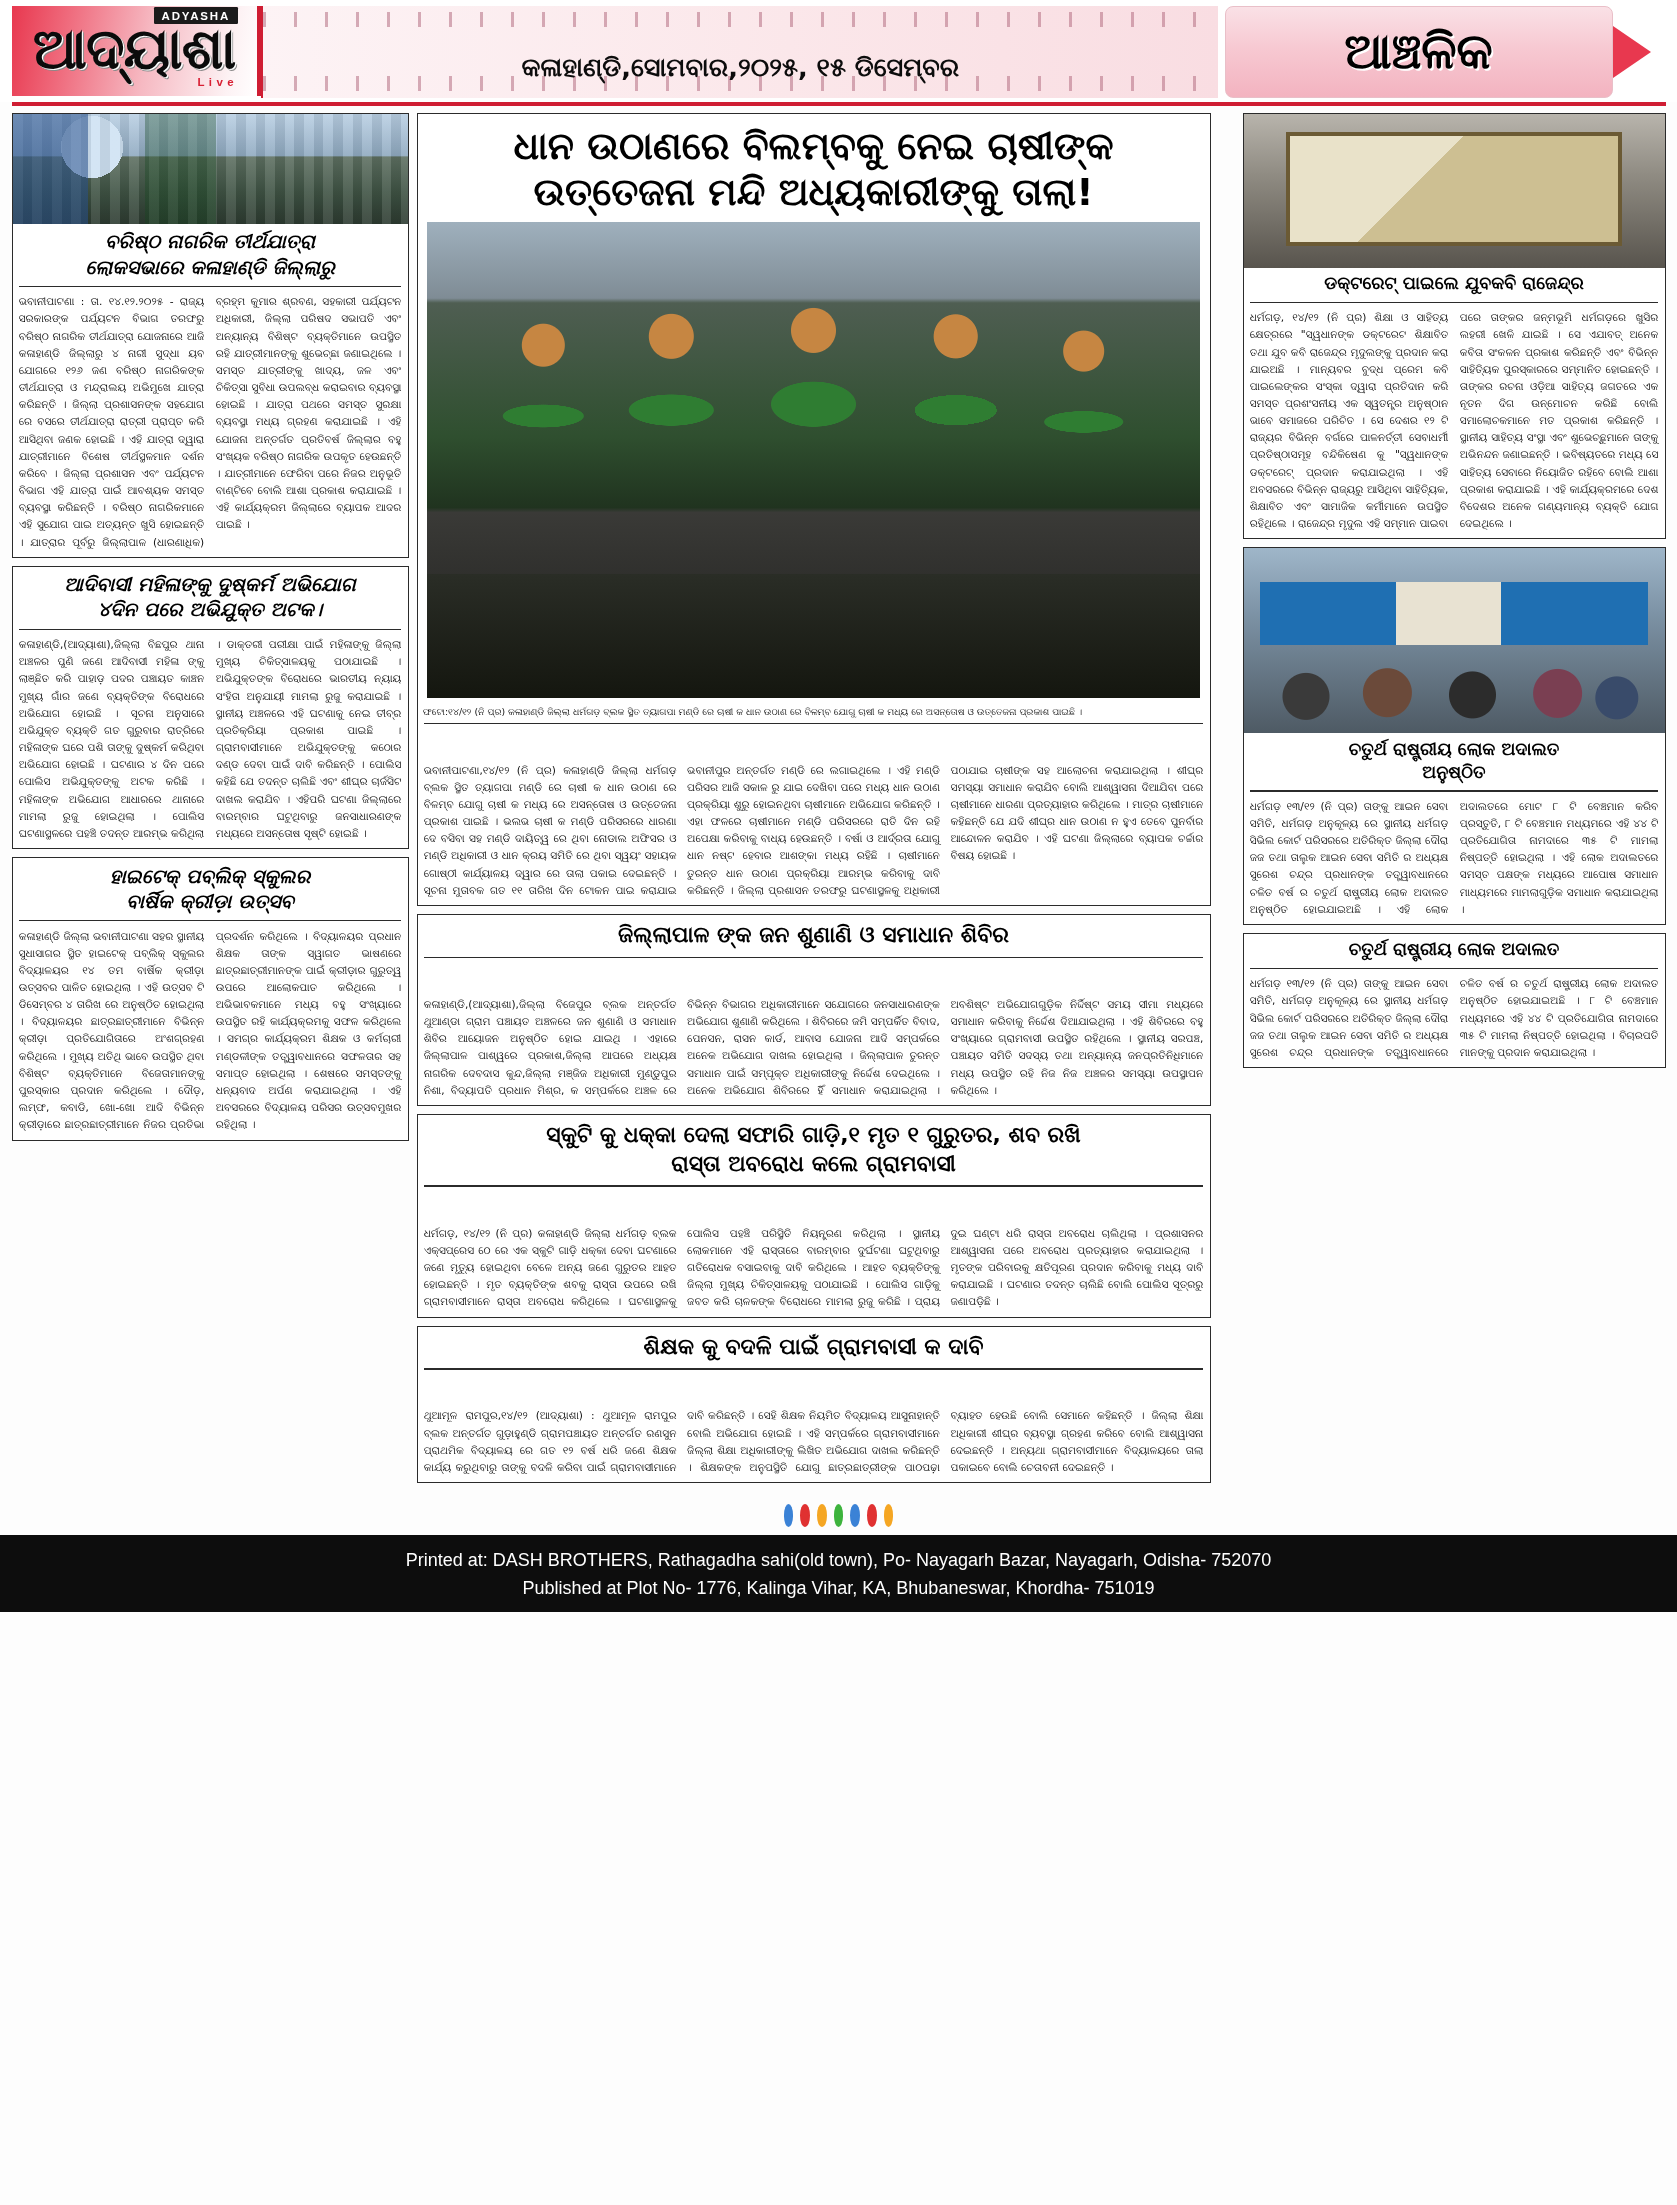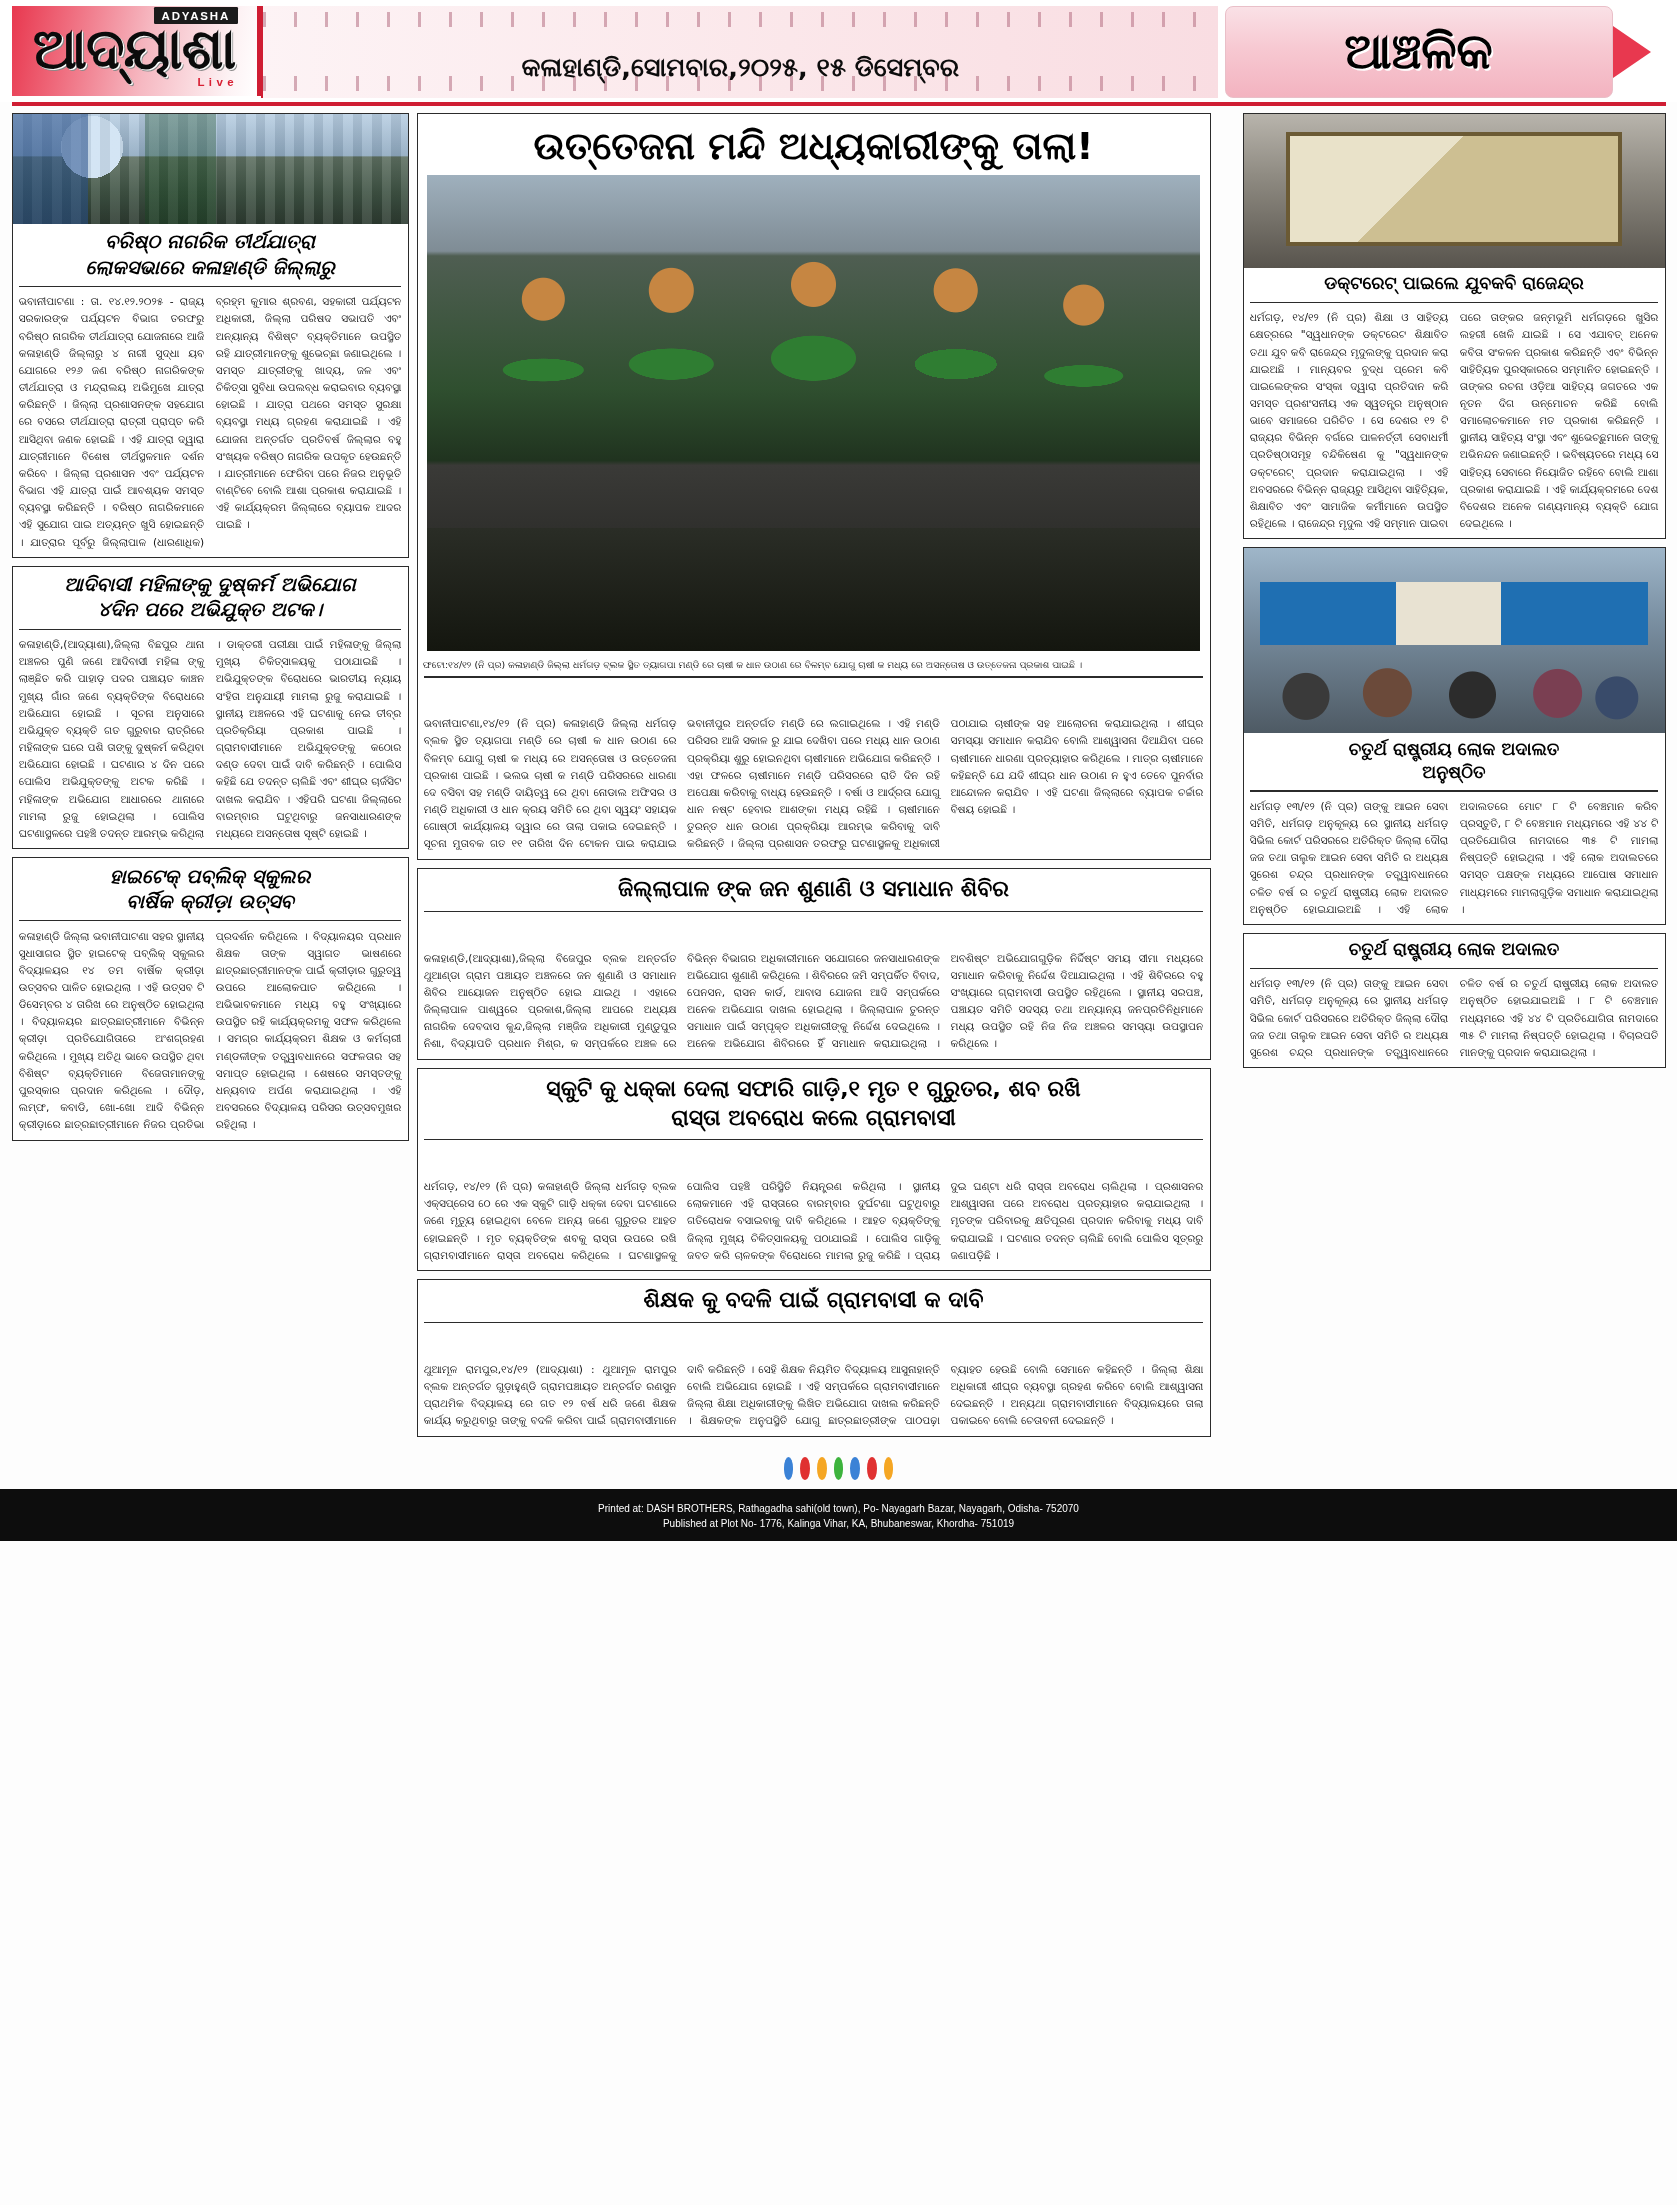--- a/index.html
+++ b/index.html
@@ -269,21 +269,21 @@
   .footer-dots {
     display:flex; justify-content:center; gap:7px;
     padding: 8px 0 8.8px 0;
   }
   .dot { width: 9.7px; height: 23px; border-radius: 50%; }
   .footer-bar {
     background:#0d0d0d; color:#fff;
     text-align:center;
     padding: 11.5px 4.4px 9.7px 4.4px;
     font-family:"Liberation Sans", sans-serif;
-    font-size: 10px;
+    font-size: 18px;
     line-height: 1.55;
   }
   .footer-bar div { white-space: nowrap; }
 </style>
 </head>
 <body>
 
 <div class="page">
 
   <div class="masthead">
@@ -335,20 +335,21 @@
         <div class="sep"></div>
         <div class="body-text body-2col">କଳାହାଣ୍ଡି ଜିଲ୍ଲା ଭବାନୀପାଟଣା ସହର ସ୍ଥାନୀୟ ସୁଧାସାଗର ସ୍ଥିତ ହାଇଟେକ୍ ପବ୍ଲିକ୍ ସ୍କୁଲର ବିଦ୍ୟାଳୟର ୧୪ ତମ ବାର୍ଷିକ କ୍ରୀଡ଼ା ଉତ୍ସବର ପାଳିତ ହୋଇଥିଲା । ଏହି ଉତ୍ସବ ଟି ଡିସେମ୍ବର ୪ ତାରିଖ ରେ ଅନୁଷ୍ଠିତ ହୋଇଥିଲା । ବିଦ୍ୟାଳୟର ଛାତ୍ରଛାତ୍ରୀମାନେ ବିଭିନ୍ନ କ୍ରୀଡ଼ା ପ୍ରତିଯୋଗିତାରେ ଅଂଶଗ୍ରହଣ କରିଥିଲେ । ମୁଖ୍ୟ ଅତିଥି ଭାବେ ଉପସ୍ଥିତ ଥିବା ବିଶିଷ୍ଟ ବ୍ୟକ୍ତିମାନେ ବିଜେତାମାନଙ୍କୁ ପୁରସ୍କାର ପ୍ରଦାନ କରିଥିଲେ । ଦୌଡ଼, ଲମ୍ଫ, କବାଡି, ଖୋ-ଖୋ ଆଦି ବିଭିନ୍ନ କ୍ରୀଡ଼ାରେ ଛାତ୍ରଛାତ୍ରୀମାନେ ନିଜର ପ୍ରତିଭା ପ୍ରଦର୍ଶନ କରିଥିଲେ । ବିଦ୍ୟାଳୟର ପ୍ରଧାନ ଶିକ୍ଷକ ତାଙ୍କ ସ୍ୱାଗତ ଭାଷଣରେ ଛାତ୍ରଛାତ୍ରୀମାନଙ୍କ ପାଇଁ କ୍ରୀଡ଼ାର ଗୁରୁତ୍ୱ ଉପରେ ଆଲୋକପାତ କରିଥିଲେ । ଅଭିଭାବକମାନେ ମଧ୍ୟ ବହୁ ସଂଖ୍ୟାରେ ଉପସ୍ଥିତ ରହି କାର୍ଯ୍ୟକ୍ରମକୁ ସଫଳ କରିଥିଲେ । ସମଗ୍ର କାର୍ଯ୍ୟକ୍ରମ ଶିକ୍ଷକ ଓ କର୍ମଚାରୀ ମଣ୍ଡଳୀଙ୍କ ତତ୍ତ୍ୱାବଧାନରେ ସଫଳତାର ସହ ସମାପ୍ତ ହୋଇଥିଲା । ଶେଷରେ ସମସ୍ତଙ୍କୁ ଧନ୍ୟବାଦ ଅର୍ପଣ କରାଯାଇଥିଲା । ଏହି ଅବସରରେ ବିଦ୍ୟାଳୟ ପରିସର ଉତ୍ସବମୁଖର ରହିଥିଲା ।</div>
       </div>
 
     </div>
 
     <div class="col-mid">
 
       <div class="box">
         <div class="headline-xl">
+          <div>ଧାନ ଉଠାଣରେ ବିଲମ୍ବକୁ ନେଇ ଚାଷୀଙ୍କ</div>
           <div>ଉତ୍ତେଜନା  ମନ୍ଦି ଅଧ୍ୟକାରୀଙ୍କୁ ତାଲା!</div>
         </div>
         <div style="padding:0 9.7px 3.5px 9.7px;">
           <div class="photo img-crowd"></div>
         </div>
         <div class="ph-caption">ଫଟୋ:୧୪/୧୨ (ନି ପ୍ର) କଳାହାଣ୍ଡି ଜିଲ୍ଲା ଧର୍ମଗଡ଼ ବ୍ଲକ ସ୍ଥିତ ତ୍ୟାଗପା ମଣ୍ଡି ରେ ଚାଷୀ କ ଧାନ ଉଠାଣ ରେ ବିଳମ୍ବ ଯୋଗୁ ଚାଷୀ କ ମଧ୍ୟ ରେ ଅସନ୍ତୋଷ ଓ ଉତ୍ତେଜନା ପ୍ରକାଶ ପାଇଛି ।</div>
         <div class="sep"></div>
         <div class="body-text body-3col">ଭବାନୀପାଟଣା,୧୪/୧୨ (ନି ପ୍ର) କଳାହାଣ୍ଡି ଜିଲ୍ଲା ଧର୍ମଗଡ଼ ବ୍ଲକ ସ୍ଥିତ ତ୍ୟାଗପା ମଣ୍ଡି ରେ ଚାଷୀ କ ଧାନ ଉଠାଣ ରେ ବିଳମ୍ବ ଯୋଗୁ ଚାଷୀ କ ମଧ୍ୟ ରେ ଅସନ୍ତୋଷ ଓ ଉତ୍ତେଜନା ପ୍ରକାଶ ପାଇଛି । ଭଲଭ ଚାଷୀ କ ମଣ୍ଡି ପରିସରରେ ଧାରଣା ଦେ ବସିବା ସହ ମଣ୍ଡି ଦାୟିତ୍ୱ ରେ ଥିବା ନୋଡାଲ ଅଫିସର ଓ ମଣ୍ଡି ଅଧିକାରୀ ଓ ଧାନ କ୍ରୟ ସମିତି ରେ ଥିବା ସ୍ୱୟଂ ସହାୟକ ଗୋଷ୍ଠୀ କାର୍ଯ୍ୟାଳୟ ଦ୍ୱାର ରେ ତାଲା ପକାଇ ଦେଇଛନ୍ତି । ସୂଚନା ମୁତାବକ ଗତ ୧୧ ତାରିଖ ଦିନ ଟୋକନ ପାଇ କରାଯାଇ ଭବାନୀପୁର ଅନ୍ତର୍ଗତ ମଣ୍ଡି ରେ ଲଗାଇଥିଲେ । ଏହି ମଣ୍ଡି ପରିସର ଆଜି ସକାଳ ରୁ ଯାଇ ଦେଖିବା ପରେ ମଧ୍ୟ ଧାନ ଉଠାଣ ପ୍ରକ୍ରିୟା ଶୁରୁ ହୋଇନଥିବା ଚାଷୀମାନେ ଅଭିଯୋଗ କରିଛନ୍ତି । ଏହା ଫଳରେ ଚାଷୀମାନେ ମଣ୍ଡି ପରିସରରେ ରାତି ଦିନ ରହି ଅପେକ୍ଷା କରିବାକୁ ବାଧ୍ୟ ହେଉଛନ୍ତି । ବର୍ଷା ଓ ଆର୍ଦ୍ରତା ଯୋଗୁ ଧାନ ନଷ୍ଟ ହେବାର ଆଶଙ୍କା ମଧ୍ୟ ରହିଛି । ଚାଷୀମାନେ ତୁରନ୍ତ ଧାନ ଉଠାଣ ପ୍ରକ୍ରିୟା ଆରମ୍ଭ କରିବାକୁ ଦାବି କରିଛନ୍ତି । ଜିଲ୍ଲା ପ୍ରଶାସନ ତରଫରୁ ଘଟଣାସ୍ଥଳକୁ ଅଧିକାରୀ ପଠାଯାଇ ଚାଷୀଙ୍କ ସହ ଆଲୋଚନା କରାଯାଇଥିଲା । ଶୀଘ୍ର ସମସ୍ୟା ସମାଧାନ କରାଯିବ ବୋଲି ଆଶ୍ୱାସନା ଦିଆଯିବା ପରେ ଚାଷୀମାନେ ଧାରଣା ପ୍ରତ୍ୟାହାର କରିଥିଲେ । ମାତ୍ର ଚାଷୀମାନେ କହିଛନ୍ତି ଯେ ଯଦି ଶୀଘ୍ର ଧାନ ଉଠାଣ ନ ହୁଏ ତେବେ ପୁନର୍ବାର ଆନ୍ଦୋଳନ କରାଯିବ । ଏହି ଘଟଣା ଜିଲ୍ଲାରେ ବ୍ୟାପକ ଚର୍ଚ୍ଚାର ବିଷୟ ହୋଇଛି ।</div>
       </div>
 

